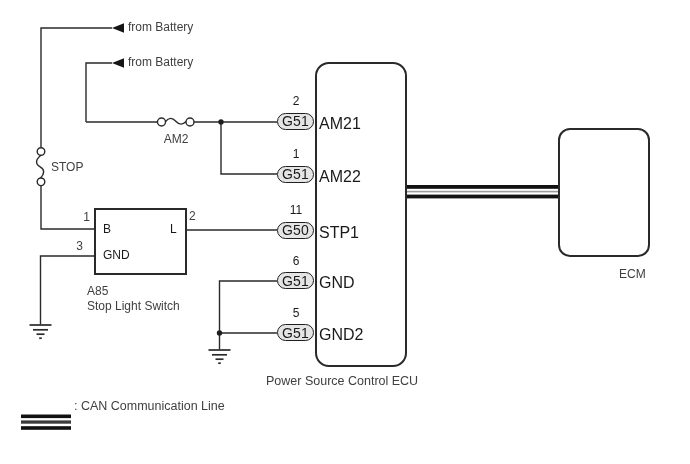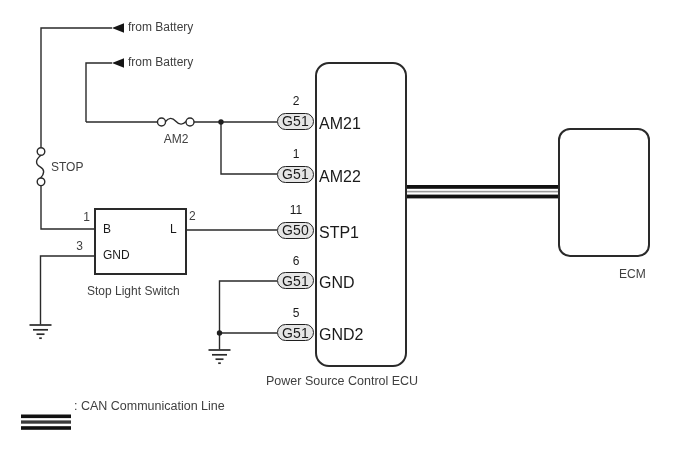--- a/index.html
+++ b/index.html
@@ -106,20 +106,21 @@
   <div class="txt num-right" style="left:76px;top:211px;">1</div>
   <div class="txt" style="left:189px;top:210px;">2</div>
   <div class="txt num-right" style="left:69px;top:240px;">3</div>
 
   <div class="txt" style="left:128px;top:21px;">from Battery</div>
   <div class="txt" style="left:128px;top:56px;">from Battery</div>
   <div class="txt" style="left:160px;top:133px;width:32px;text-align:center;">AM2</div>
   <div class="txt" style="left:51px;top:161px;">STOP</div>
 
   <div class="txt" style="left:87px;top:284px;line-height:15.3px;">
+    <div>A85</div>
     <div>Stop Light Switch</div>
   </div>
 
   <div class="pin" style="top:112.5px;">
     <div class="pin-num">2</div>
     <div class="pin-oval">
         <span>G51</span>
       </div>
     <div class="pin-label">AM21</div>
   </div>

